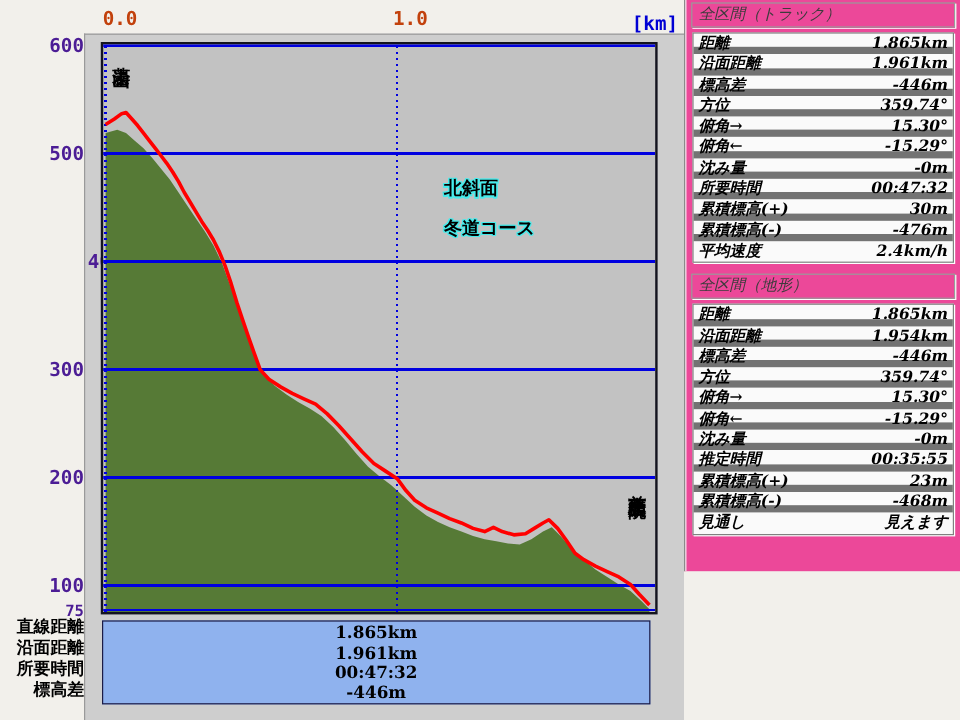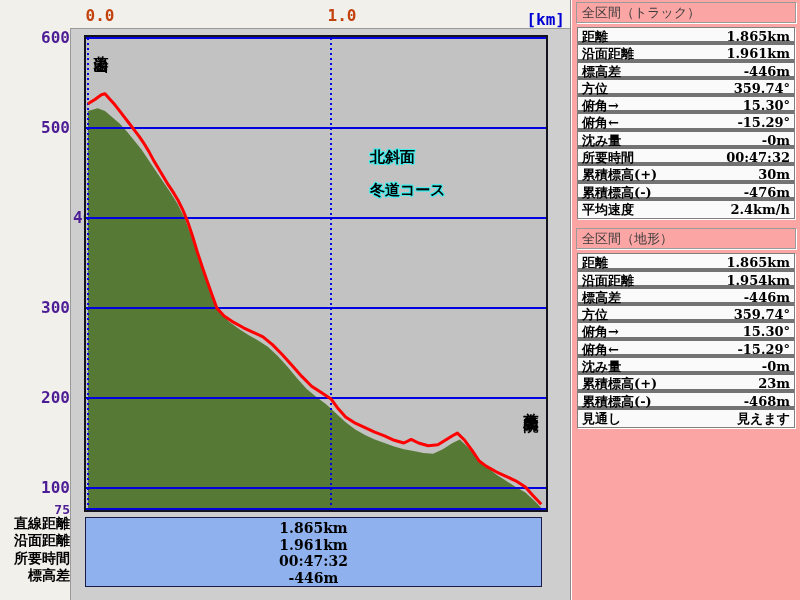--- a/index.html
+++ b/index.html
@@ -34,30 +34,30 @@
 
   
   .summary-label { position:absolute; left:0; width:70px; text-align:right;
     font-weight:bold; font-size:14px; color:#000; line-height:17px; }
   .summary-box { position:absolute; left:85px; top:517px; width:457px; height:70px;
     background:#8fb2ee; border:1px solid #1b1b46; padding-top:2px; }
   .summary-box .val { text-align:center; font-weight:bold; font-size:14px; color:#000;
     line-height:16.5px; font-family:"DejaVu Serif","Liberation Serif",serif; }
 
   
-  .right-panel { position:absolute; left:570px; top:0; width:230px; height:600px;
-    background:#fca5a5; border-left:1px solid #8a8a8a;
-    box-shadow:inset 1px 0 0 #ffffff; padding:2px 4px 0 5px; }
+  .right-panel { position:absolute; left:570px; top:0; width:230px; height:476px;
+    background:#ec4899; border-left:1px solid #8a8a8a;
+    box-shadow:inset 1px 0 0 #ffffff; padding:2px 4px 0 5px;font-style:italic; }
   .group-title { height:21px; border:1px solid #9a9a9a; box-shadow:1px 1px 0 #ffffff;
     color:#3c3c3c; font-size:13px; line-height:19px; padding-left:5px;
     font-family:"DejaVu Serif","Liberation Serif",serif; margin-bottom:4px; }
   .stats-table { border:1px solid #808080; box-shadow:1px 1px 0 #ffffff;
     background:#fafafa; margin:0 1px 9px 1px; }
   .stats-row { display:flex; justify-content:space-between; height:17.3px;
-    border-bottom:4px solid #737373; padding:0 4px;
+    border-bottom:6px solid #737373; padding:0 4px;
     font-family:"DejaVu Serif","Liberation Serif",serif; }
   .stats-row:last-child { border-bottom:none; }
   .stats-row .lbl { font-weight:bold; font-size:13px; color:#000; line-height:17px; }
   .stats-row .val { font-weight:bold; font-size:13px; color:#000; line-height:17px; }
 </style>
 </head>
 <body>
 
 <div class="left-region">
   <div class="chart-subpanel"></div>
@@ -180,20 +180,24 @@
       </div>
       <div class="stats-row">
         <span class="lbl">俯角←</span>
         <span class="val">-15.29°</span>
       </div>
       <div class="stats-row">
         <span class="lbl">沈み量</span>
         <span class="val">-0m</span>
       </div>
       <div class="stats-row">
+        <span class="lbl">推定時間</span>
+        <span class="val">00:35:55</span>
+      </div>
+      <div class="stats-row">
         <span class="lbl">累積標高(+)</span>
         <span class="val">23m</span>
       </div>
       <div class="stats-row">
         <span class="lbl">累積標高(-)</span>
         <span class="val">-468m</span>
       </div>
       <div class="stats-row">
         <span class="lbl">見通し</span>
         <span class="val">見えます</span>

